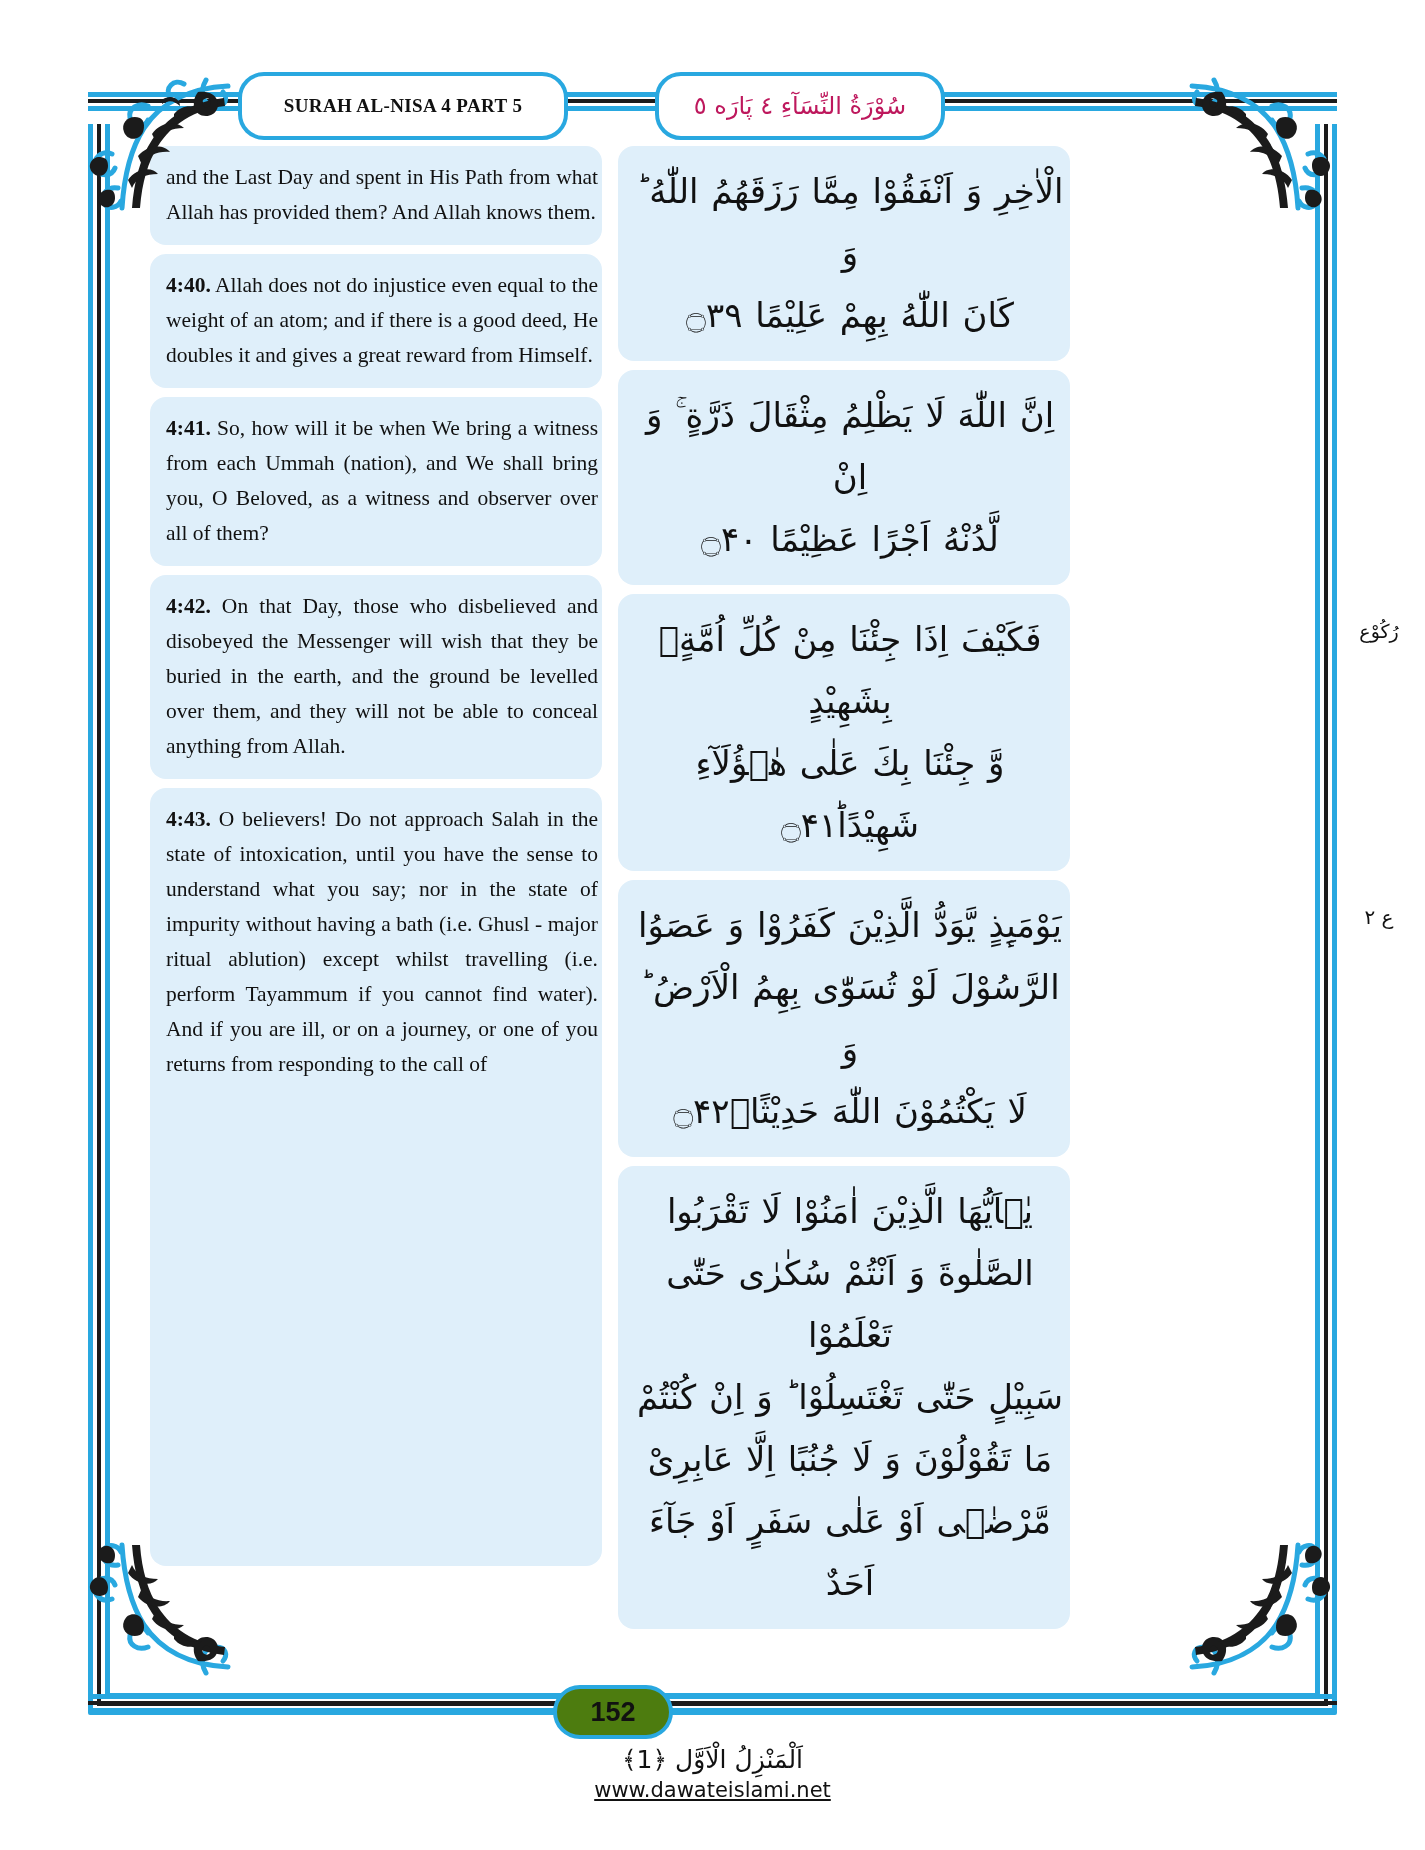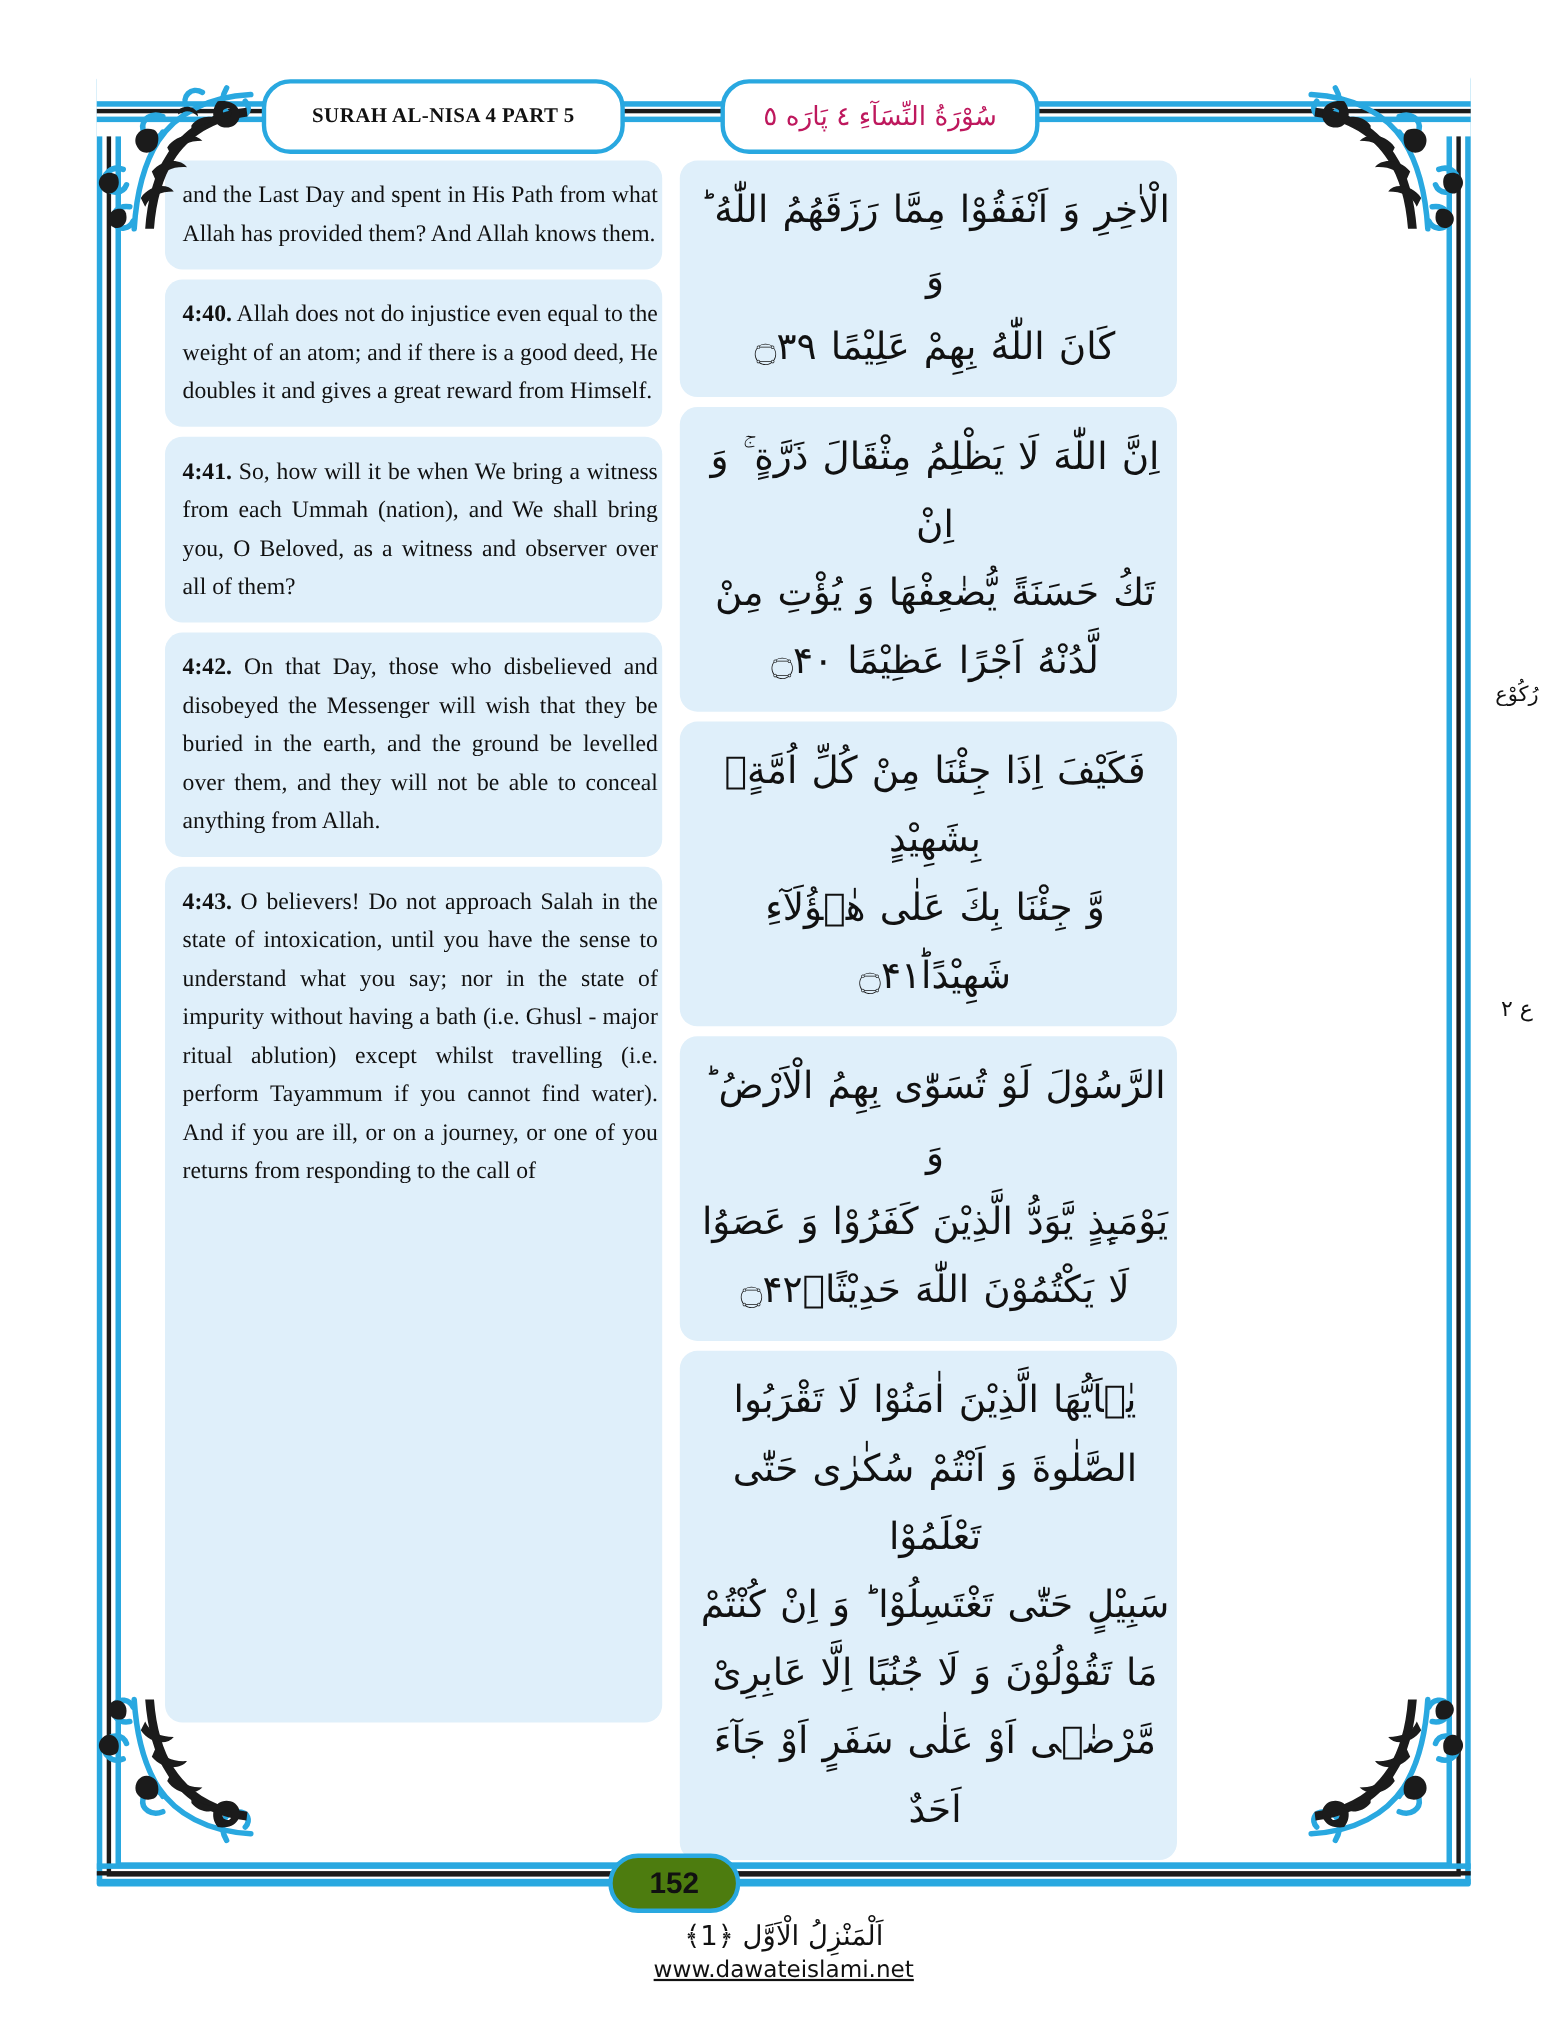--- a/index.html
+++ b/index.html
@@ -353,34 +353,33 @@
     <div class="col-ar">
       <div class="panel">
         <div class="verse-ar">
           <div>الْاٰخِرِ وَ اَنْفَقُوْا مِمَّا رَزَقَهُمُ اللّٰهُ ؕ وَ</div>
           <div>كَانَ اللّٰهُ بِهِمْ عَلِیْمًا ۝۳۹</div>
         </div>
       </div>
       <div class="panel">
         <div class="verse-ar">
           <div>اِنَّ اللّٰهَ لَا یَظْلِمُ مِثْقَالَ ذَرَّةٍ ۚ وَ اِنْ</div>
-          <div>تَكُ حَسَنَةً یُّضٰعِفْهَا وَ یُؤْتِ مِنْ</div>
           <div>لَّدُنْهُ اَجْرًا عَظِیْمًا ۝۴۰</div>
         </div>
       </div>
       <div class="panel">
         <div class="verse-ar">
           <div>فَكَیْفَ اِذَا جِئْنَا مِنْ كُلِّ اُمَّةٍۭ بِشَهِیْدٍ</div>
           <div>وَّ جِئْنَا بِكَ عَلٰى هٰۤؤُلَآءِ شَهِیْدًاؕ۝۴۱</div>
         </div>
       </div>
       <div class="panel">
         <div class="verse-ar">
+          <div>یَوْمَىِٕذٍ یَّوَدُّ الَّذِیْنَ كَفَرُوْا وَ عَصَوُا</div>
           <div>الرَّسُوْلَ لَوْ تُسَوّٰى بِهِمُ الْاَرْضُ ؕ وَ</div>
-          <div>یَوْمَىِٕذٍ یَّوَدُّ الَّذِیْنَ كَفَرُوْا وَ عَصَوُا</div>
           <div>لَا یَكْتُمُوْنَ اللّٰهَ حَدِیْثًا۠۝۴۲</div>
         </div>
       </div>
       <div class="panel" style="flex:1">
         <div class="verse-ar">
           <div>یٰۤاَیُّهَا الَّذِیْنَ اٰمَنُوْا لَا تَقْرَبُوا</div>
           <div>الصَّلٰوةَ وَ اَنْتُمْ سُكٰرٰى حَتّٰى تَعْلَمُوْا</div>
           <div>سَبِیْلٍ حَتّٰى تَغْتَسِلُوْا ؕ وَ اِنْ كُنْتُمْ</div>
           <div>مَا تَقُوْلُوْنَ وَ لَا جُنُبًا اِلَّا عَابِرِیْ</div>
           <div>مَّرْضٰۤى اَوْ عَلٰى سَفَرٍ اَوْ جَآءَ اَحَدٌ</div>

